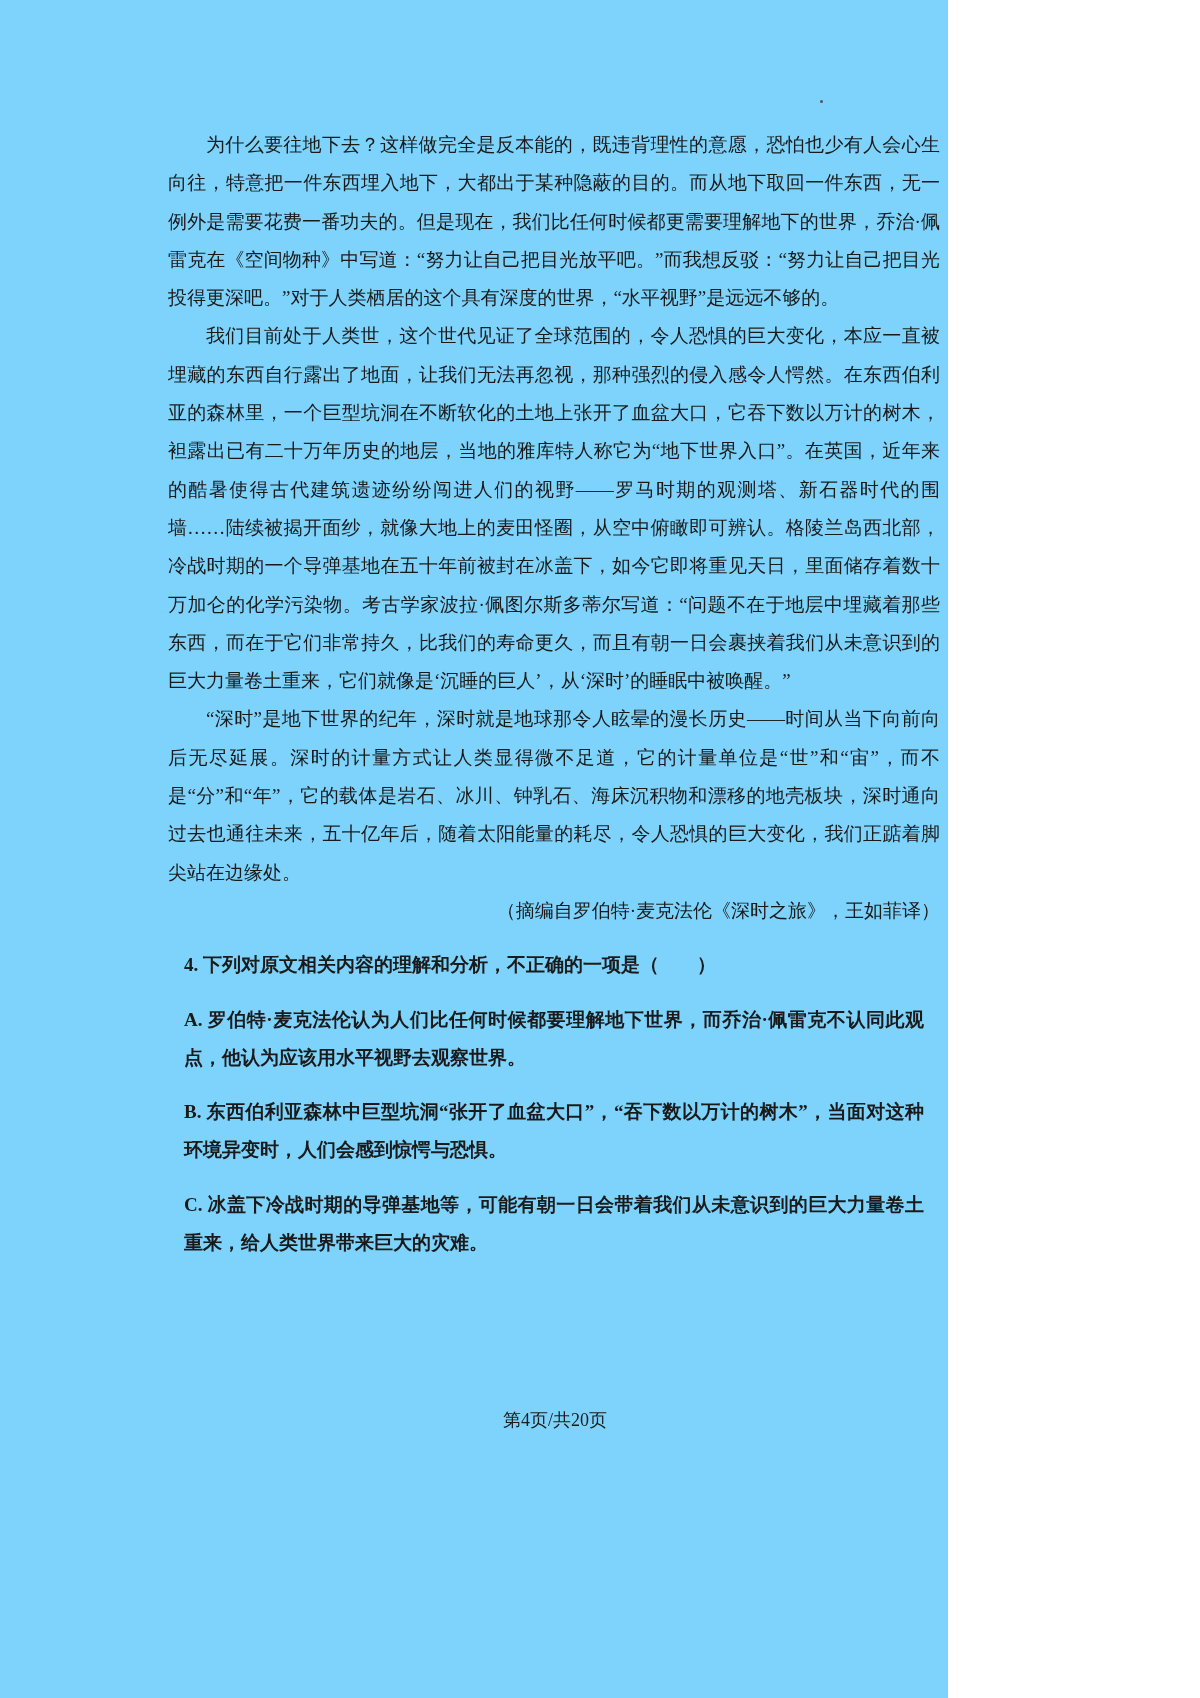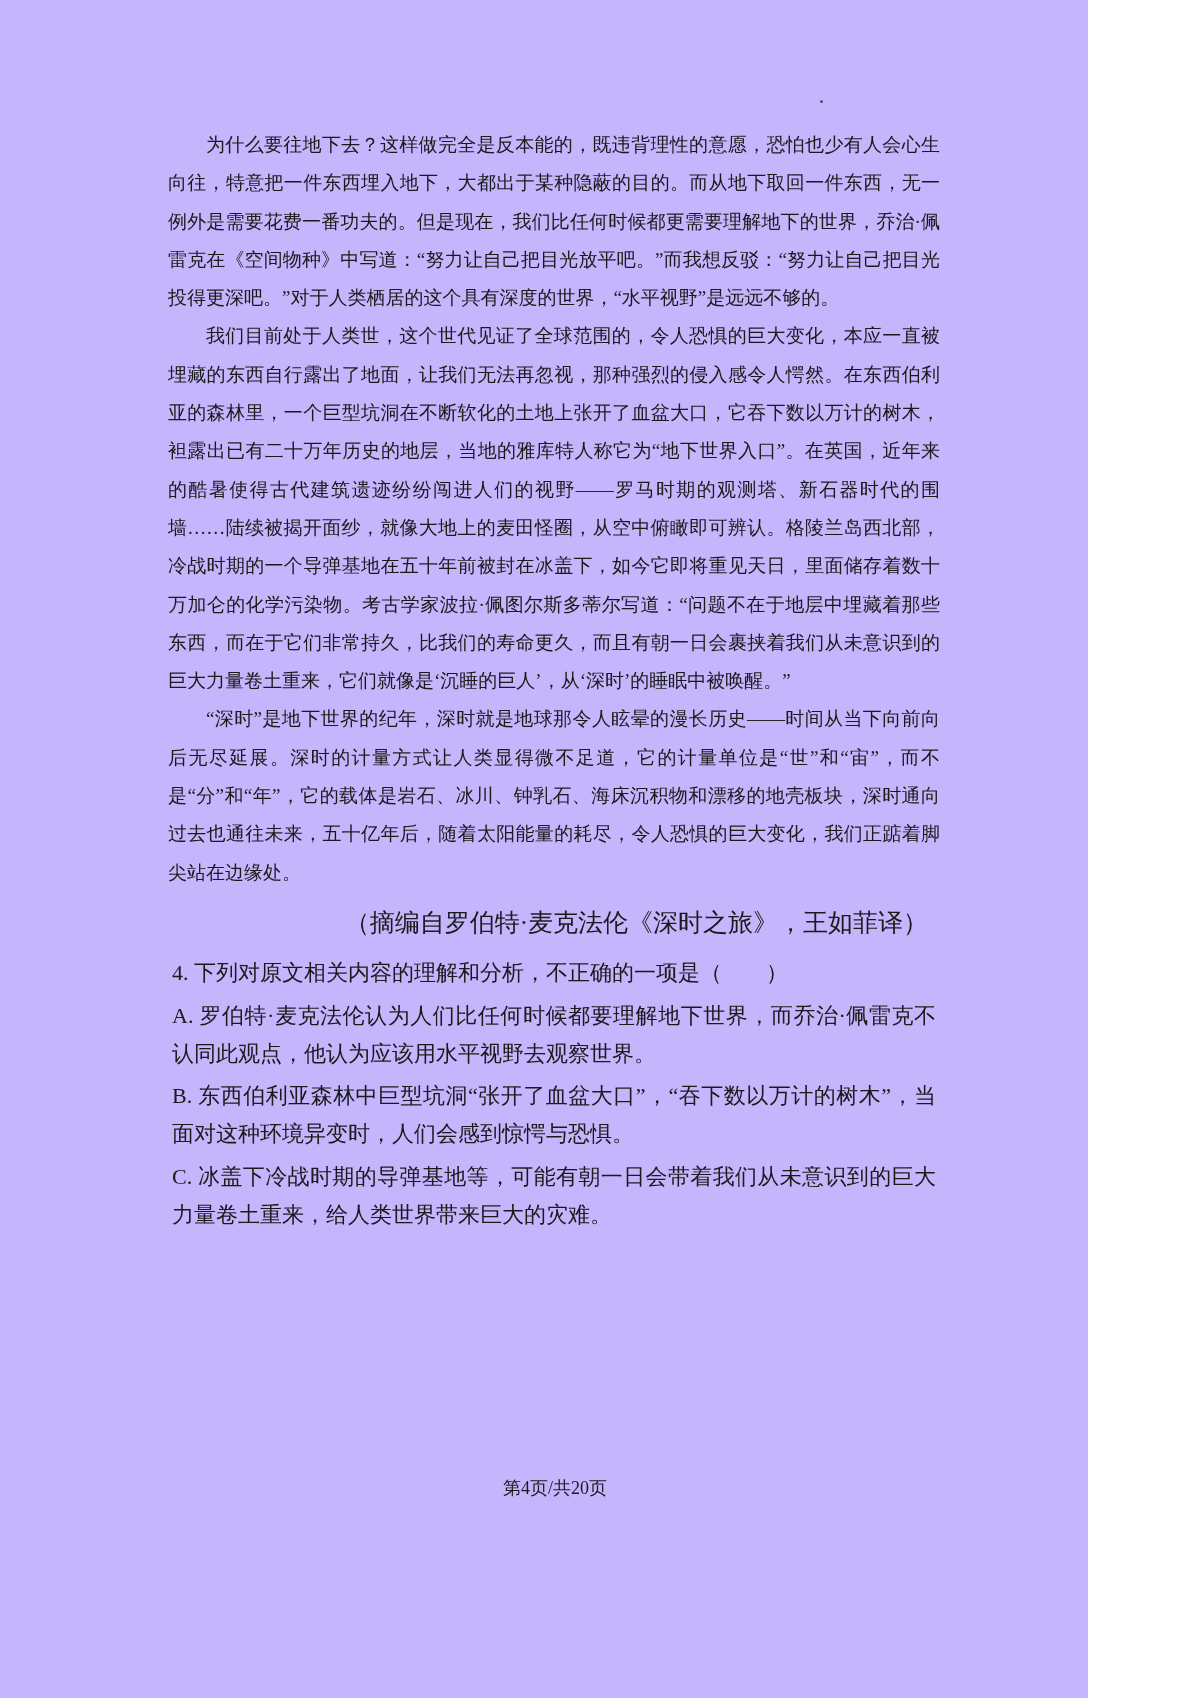--- a/index.html
+++ b/index.html
@@ -6,57 +6,58 @@
     margin: 0;
     padding: 0;
     background: #ffffff;
   }
   body {
     font-family: "Liberation Serif", "DejaVu Serif", serif;
     color: #1a1a1a;
   }
   .page {
     position: relative;
-    width: 1088px;
+    width: 948px;
     height: 1698px;
-    background: #c4b5fd;
+    background: #7dd3fc;
     overflow: hidden;
   }
   .content {
     position: absolute;
     left: 168px;
     top: 126px;
     width: 772px;
   }
   .body-para {
     margin: 0;
     font-size: 19px;
     line-height: 38.3px;
     text-align: justify;
     text-justify: inter-ideograph;
     text-indent: 2em;
   }
   .attribution {
-    margin: 12px;
-    font-size: 25px;
+    margin: 0;
+    font-size: 19px;
     line-height: 38.3px;
     text-align: right;
   }
   .question-stem,
   .option {
-    margin: 4px;
-    font-size: 22px;
+    margin: 16px;
+    font-size: 19px;
     line-height: 38.3px;
     text-align: justify;
     text-justify: inter-ideograph;
     text-indent: 0;
+    font-weight: bold;
   }
   .footer {
     position: absolute;
-    top: 1474px;
+    top: 1406px;
     left: 0;
     width: 1110px;
     text-align: center;
     font-size: 18px;
     line-height: 28px;
   }
   .dot-artifact {
     position: absolute;
     top: 100px;
     left: 820px;

